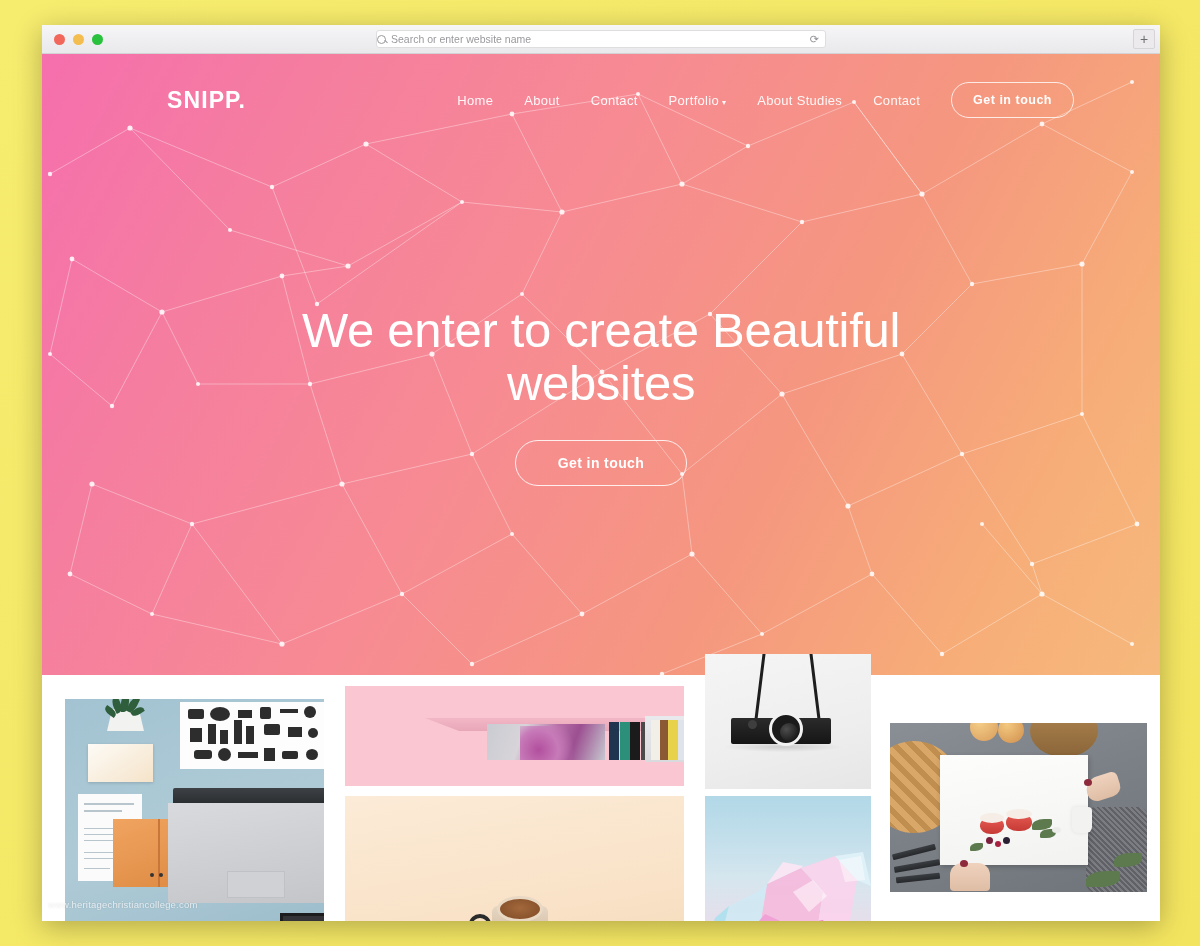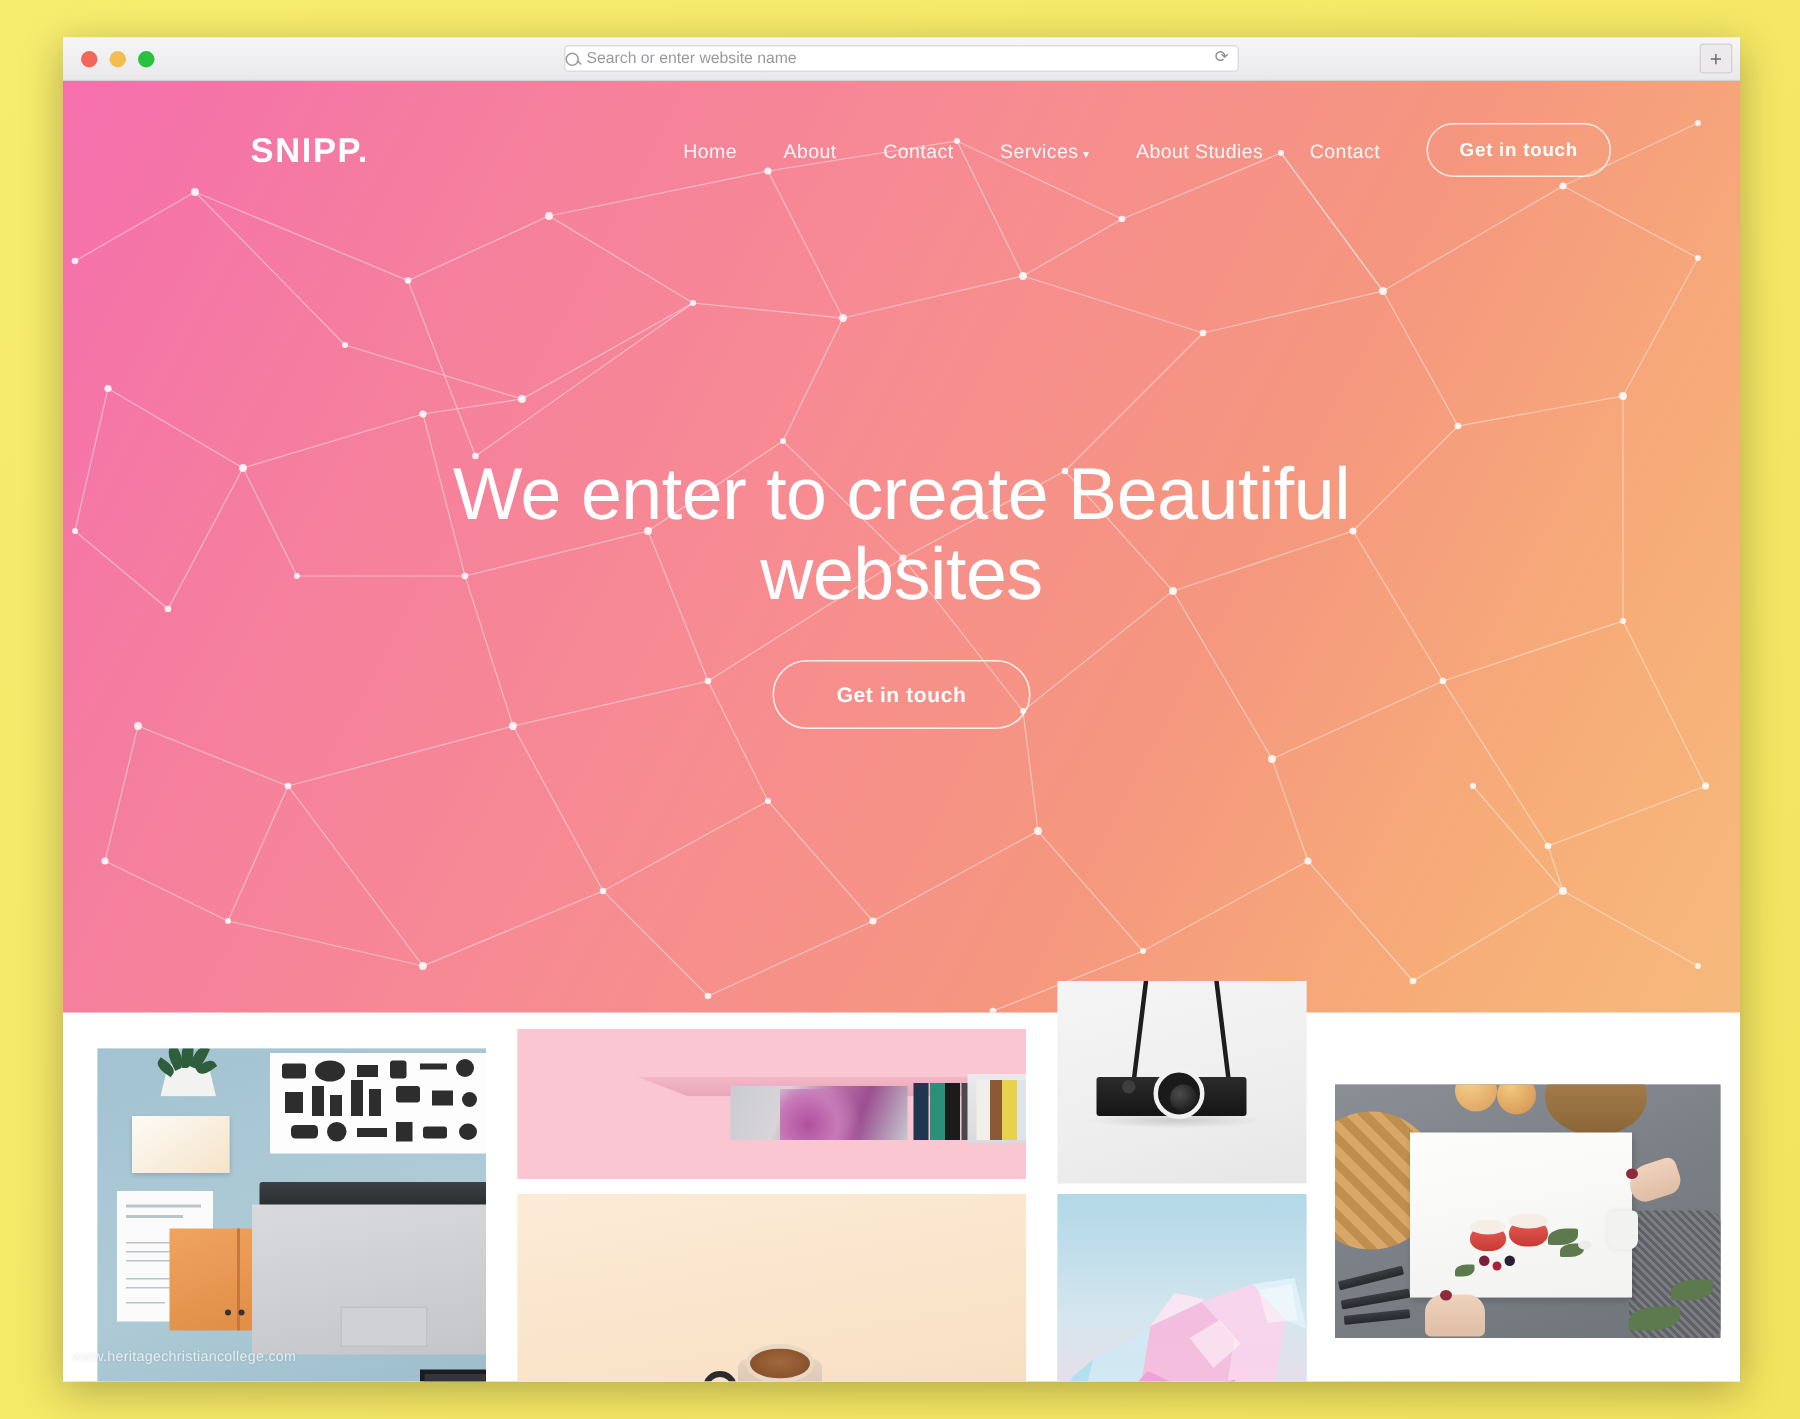--- a/index.html
+++ b/index.html
@@ -471,21 +471,21 @@
             <li class="nav-link">
               <span>Home</span>
             </li>
             <li class="nav-link">
               <span>About</span>
             </li>
             <li class="nav-link">
               <span>Contact</span>
             </li>
             <li class="nav-link">
-              <span>Services</span><span class="nav-caret">▾</span>
+              <span>Portfolio</span><span class="nav-caret">▾</span>
             </li>
             <li class="nav-link">
               <span>About Studies</span>
             </li>
             <li class="nav-link">
               <span>Contact</span>
             </li>
             <li id="nav-cta">Get in touch</li>
           </ul>
         </nav>

